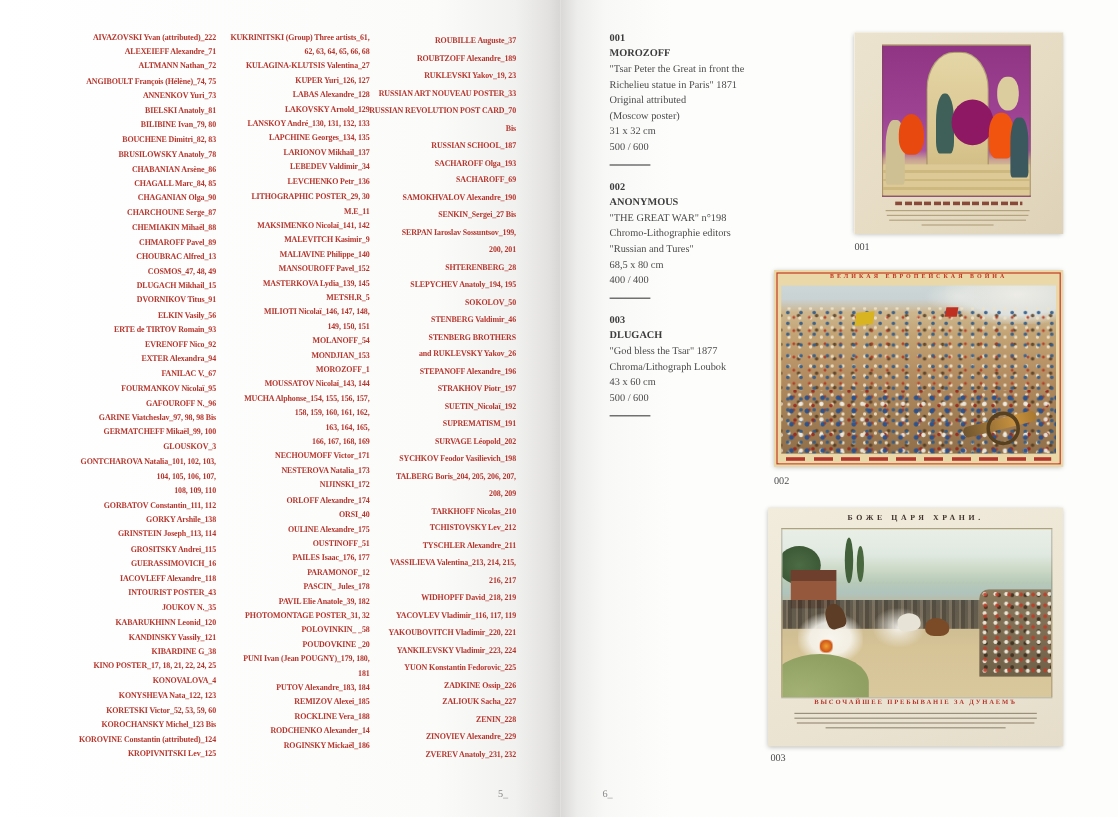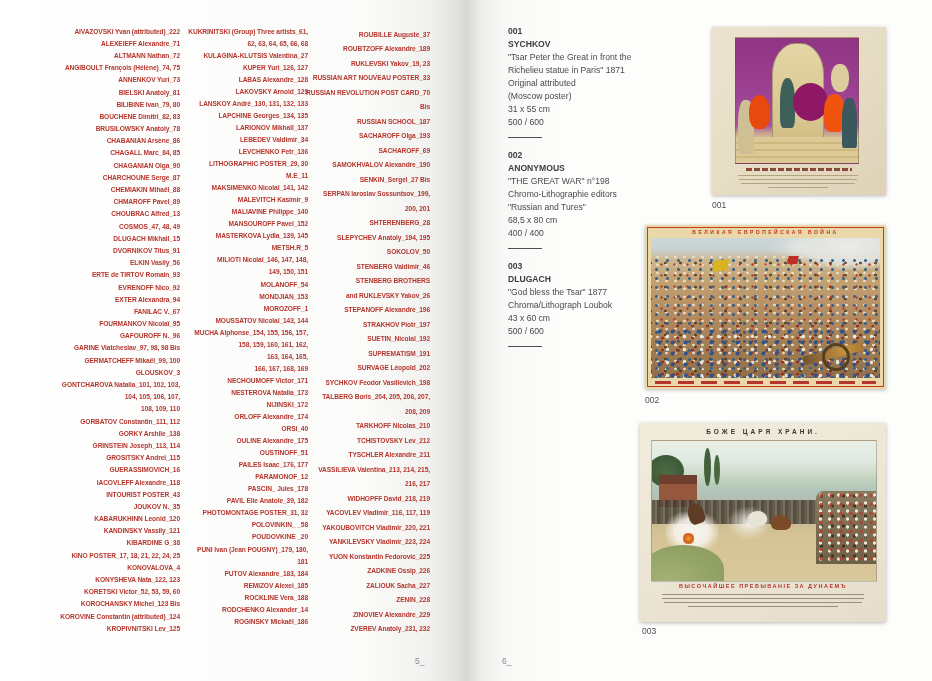--- a/index.html
+++ b/index.html
@@ -1,17 +1,17 @@
 <!DOCTYPE html>
 <html><head>
 <meta charset="utf-8">
 <style>
   html,body{margin:0;padding:0;background:#ffffff;}
   .spread{position:relative;width:932px;height:681px;overflow:hidden;
-    font-family:Liberation Sans, sans-serif;background:#fcfcfb;}
+    font-family:Liberation Serif, serif;background:#fcfcfb;}
   
   .page-left{position:absolute;left:0;top:0;width:467px;height:681px;
     background:linear-gradient(90deg,#ffffff 0%,#fbfbfa 78%,#f1f1f0 92%,#e2e1e0 98%,#d7d6d5 100%);}
   .page-right{position:absolute;left:467px;top:0;width:465px;height:681px;
     background:linear-gradient(90deg,#d9d8d7 0%,#ededec 3%,#f8f8f7 8%,#fdfdfc 20%,#fdfdfc 100%);}
 
   
   .idx-col{position:absolute;color:#b5362d;font-size:7.2px;font-weight:700;
     letter-spacing:-0.1px;transform:scaleX(.92);transform-origin:100% 0;}
   .idx-line{display:flex;justify-content:flex-end;white-space:nowrap;align-items:center;}
@@ -294,28 +294,28 @@
       <div class="idx-line">ZINOVIEV Alexandre_229</div>
       <div class="idx-line">ZVEREV Anatoly_231, 232</div>
     </div>
 
   <div class="pgnum pgnum-left">5_</div>
   <div class="pgnum pgnum-right">6_</div>
 
   <div class="lots-block">
     <section class="lot">
       <div class="lot-num">001</div>
-      <div class="lot-artist">SYCHKOV</div>
+      <div class="lot-artist">MOROZOFF</div>
       <div class="lot-lines">
 
       <div class="lot-line">"Tsar Peter the Great in front the</div>
           <div class="lot-line">Richelieu statue in Paris" 1871</div>
           <div class="lot-line">Original attributed</div>
           <div class="lot-line">(Moscow poster)</div>
-          <div class="lot-line">31 x 55 cm</div>
+          <div class="lot-line">31 x 32 cm</div>
           <div class="lot-line">500 / 600</div>
         </div>
       <div class="lot-rule"></div>
     </section>
     <section class="lot">
       <div class="lot-num">002</div>
       <div class="lot-artist">ANONYMOUS</div>
       <div class="lot-lines">
 
       <div class="lot-line">"THE GREAT WAR" n°198</div>

